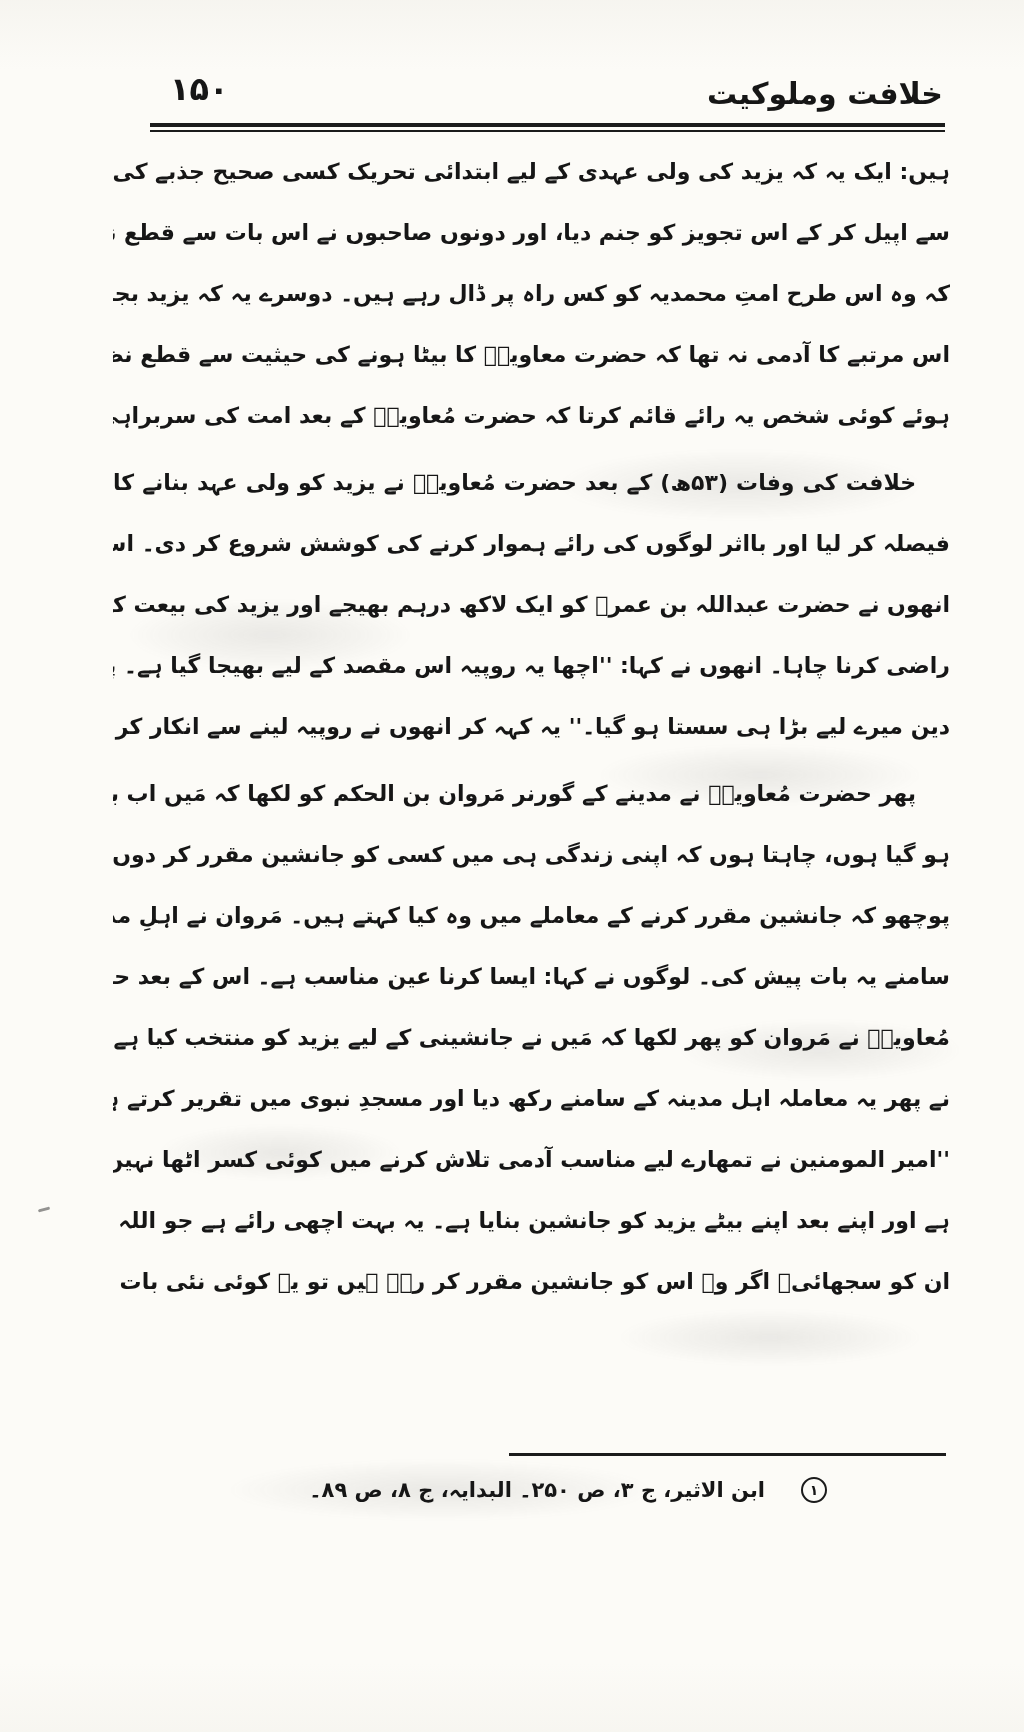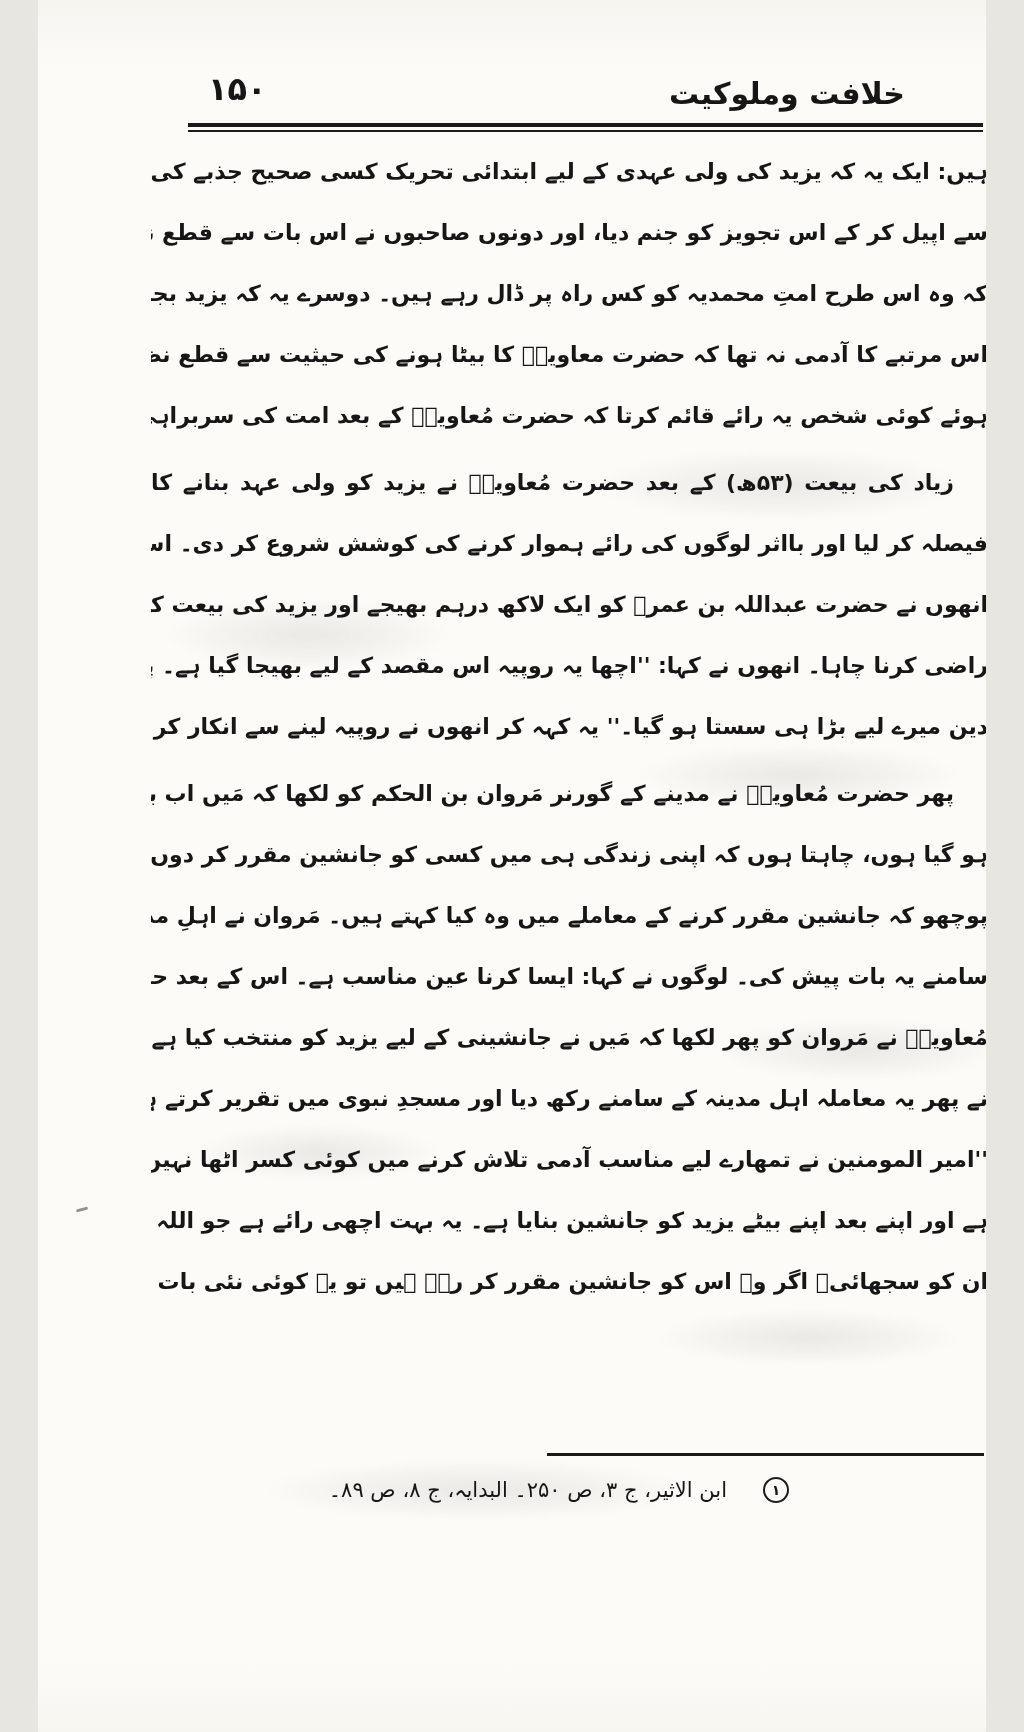--- a/index.html
+++ b/index.html
@@ -1,18 +1,18 @@
 <!DOCTYPE html>
 <html lang="ur" dir="rtl"><head>
 <meta charset="utf-8">
 <style>
   html,body{margin:0;padding:0;background:#e8e6e1;}
   .page{
     position:relative;
-    width:948px;height:1732px;
+    width:1024px;height:1732px;
     margin:0 auto;
     background:#fcfbf7;
     background-image:linear-gradient(180deg, rgba(235,233,226,.35) 0%, rgba(252,251,247,0) 4%, rgba(252,251,247,0) 96%, rgba(238,236,229,.35) 100%);
     overflow:hidden;
     font-family:"DejaVu Sans", sans-serif;
     color:#161616;
     direction:rtl;
   }
   
   .page-number{
@@ -52,21 +52,21 @@
   .footnote{
     position:absolute;top:1477px;right:197px;
     display:flex;align-items:center;gap:36px;direction:rtl;
   }
   .fn-marker{
     flex:0 0 auto;width:26px;height:26px;box-sizing:border-box;
     border:2px solid #1b1b1b;border-radius:50%;
     font-size:14px;line-height:22px;text-align:center;font-weight:bold;
   }
   .fn-text{
-    font-size:21px;font-weight:normal;white-space:nowrap;
+    font-size:21px;font-weight:bold;white-space:nowrap;
   }
   
   .ghost{
     position:absolute;pointer-events:none;
     background:radial-gradient(ellipse at center, rgba(105,105,105,0.12) 0%, rgba(105,105,105,0.05) 45%, rgba(105,105,105,0) 72%);
     filter:blur(2px);border-radius:50%;
   }
   .g1{left:560px;top:450px;width:360px;height:70px;}
   .g2{left:130px;top:600px;width:280px;height:70px;}
   .g3{left:600px;top:745px;width:320px;height:60px;}
@@ -101,21 +101,21 @@
 
     <div class="para">
       <div class="bl">ہیں: ایک یہ کہ یزید کی ولی عہدی کے لیے ابتدائی تحریک کسی صحیح جذبے کی بنیاد پر نہیں</div>
       <div class="bl">سے اپیل کر کے اس تجویز کو جنم دیا، اور دونوں صاحبوں نے اس بات سے قطع نظر کر لیا</div>
       <div class="bl">کہ وہ اس طرح امتِ محمدیہ کو کس راہ پر ڈال رہے ہیں۔ دوسرے یہ کہ یزید بجائے خود</div>
       <div class="bl">اس مرتبے کا آدمی نہ تھا کہ حضرت معاویہؓ کا بیٹا ہونے کی حیثیت سے قطع نظر کرتے</div>
       <div class="bl">ہوئے کوئی شخص یہ رائے قائم کرتا کہ حضرت مُعاویہؓ کے بعد امت کی سربراہی کے لیے</div>
     </div>
 
     <div class="para indent-first">
-      <div class="bl">زیاد کی بیعت (۵۳ھ) کے بعد حضرت مُعاویہؓ نے یزید کو ولی عہد بنانے کا</div>
+      <div class="bl">خلافت کی وفات (۵۳ھ) کے بعد حضرت مُعاویہؓ نے یزید کو ولی عہد بنانے کا</div>
       <div class="bl">فیصلہ کر لیا اور بااثر لوگوں کی رائے ہموار کرنے کی کوشش شروع کر دی۔ اس سلسلے میں</div>
       <div class="bl">انھوں نے حضرت عبداللہ بن عمرؓ کو ایک لاکھ درہم بھیجے اور یزید کی بیعت کے لیے</div>
       <div class="bl">راضی کرنا چاہا۔ انھوں نے کہا: ''اچھا یہ روپیہ اس مقصد کے لیے بھیجا گیا ہے۔ پھر تو میرا</div>
       <div class="bl">
         <span>دین میرے لیے بڑا ہی سستا ہو گیا۔'' یہ کہہ کر انھوں نے روپیہ لینے سے انکار کر دیا۔</span>
         
       </div>
     </div>
 
     <div class="para indent-first">

